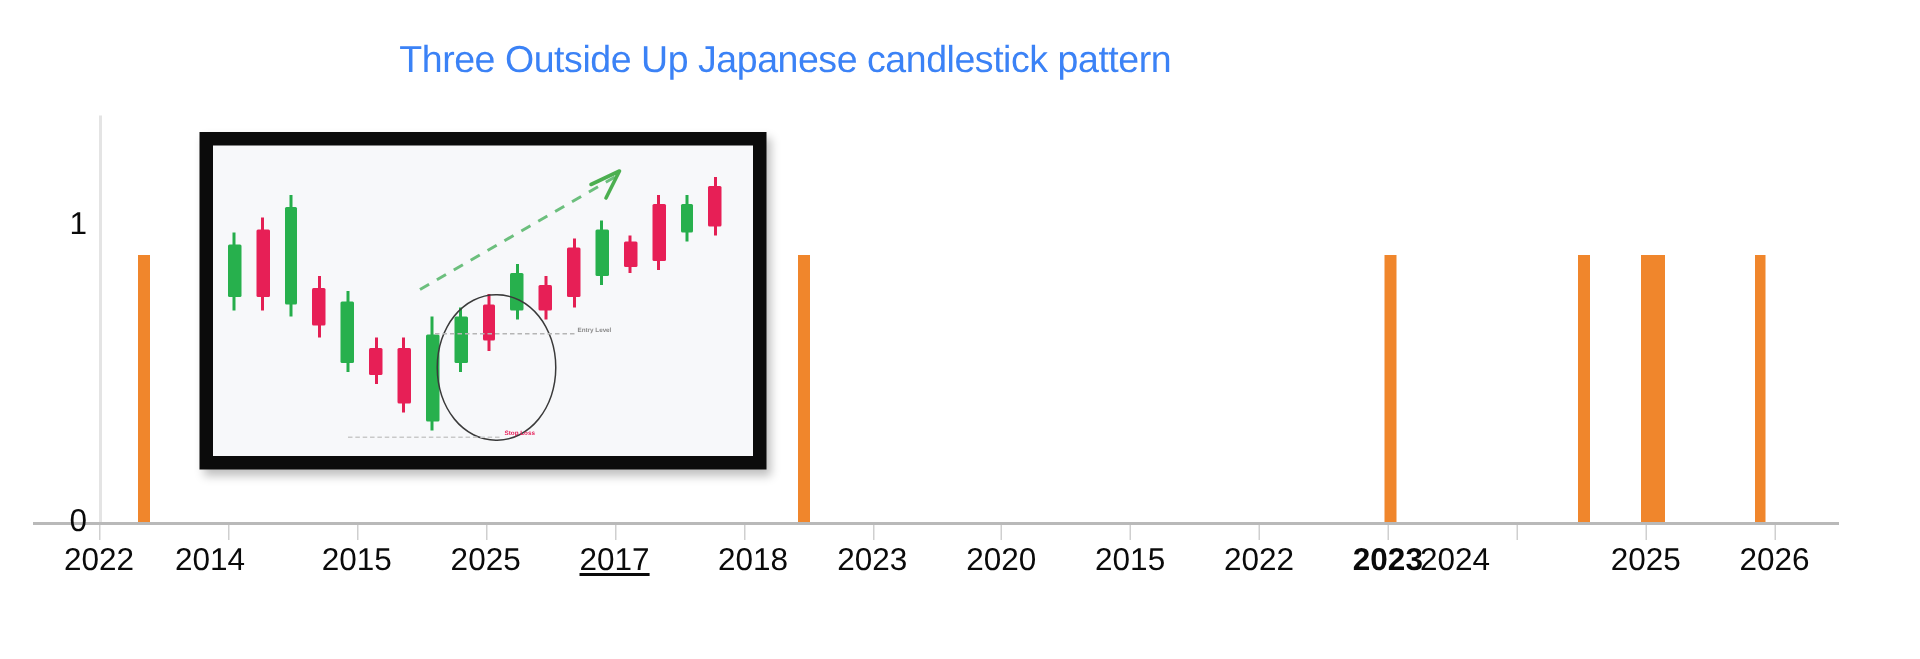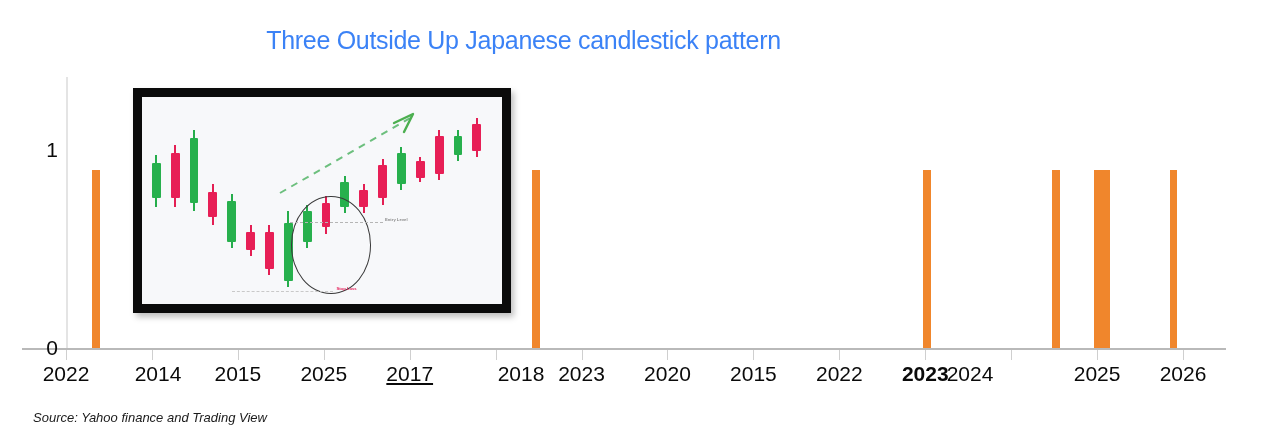--- a/index.html
+++ b/index.html
@@ -183,29 +183,29 @@
 
   <div id="y-label-wrap">
       <div class="y-tick-label" style="top: 337px;">0</div>
       <div class="y-tick-label" style="top: 139px;">1</div>
     </div>
 
   <div id="x-axis-group">
       <div class="x-tick" style="left: 66px;"></div>
       <div class="x-tick-label" style="left: 66px;">2022</div>
       <div class="x-tick" style="left: 151.926px;"></div>
-      <div class="x-tick-label" style="left: 158px;">2014</div>
+      <div class="x-tick-label" style="left: 140px;">2014</div>
       <div class="x-tick" style="left: 237.852px;"></div>
       <div class="x-tick-label" style="left: 237.852px;">2015</div>
       <div class="x-tick" style="left: 323.778px;"></div>
       <div class="x-tick-label" style="left: 323.778px;">2025</div>
       <div class="x-tick" style="left: 409.704px;"></div>
       <div class="x-tick-label" style="left: 409.704px; text-decoration: underline;">2017</div>
       <div class="x-tick" style="left: 495.63px;"></div>
-      <div class="x-tick-label" style="left: 521px; text-align: center;">2018</div>
+      <div class="x-tick-label" style="left: 502px; text-align: center;">2018</div>
       <div class="x-tick" style="left: 581.556px;"></div>
       <div class="x-tick-label" style="left: 581.556px;">2023</div>
       <div class="x-tick" style="left: 667.481px;"></div>
       <div class="x-tick-label" style="left: 667.481px;">2020</div>
       <div class="x-tick" style="left: 753.407px;"></div>
       <div class="x-tick-label" style="left: 753.407px;">2015</div>
       <div class="x-tick" style="left: 839.333px;"></div>
       <div class="x-tick-label" style="left: 839.333px;">2022</div>
       <div class="x-tick" style="left: 925.259px;"></div>
       <div class="x-tick-label" style="left: 925.259px; font-weight: bold;">2023</div>
@@ -312,15 +312,14 @@
       <div class="dash-line" id="stop-dash" style="left:25%; top:93.5%; width:28%;"></div>
       <div class="inset-label" id="stop-label" style="left:54%; top:91.5%;">Stop Loss</div>
 
       <svg id="trend-arrow" viewBox="0 0 360 207" preserveAspectRatio="none">
         <path d="M138 96 L268 21" stroke="#6cbf7d" stroke-width="2" stroke-dasharray="7,6" fill="none"></path>
         <path d="M252 26 L271 17 L262 35" fill="none" stroke="#4caf50" stroke-width="2.4" stroke-linejoin="round" stroke-linecap="round"></path>
       </svg>
     </div>
   </div>
 
-  <div id="source-note">Source: Yahoo finance and Trading View</div>
 
 </div>
 
 </body></html>

